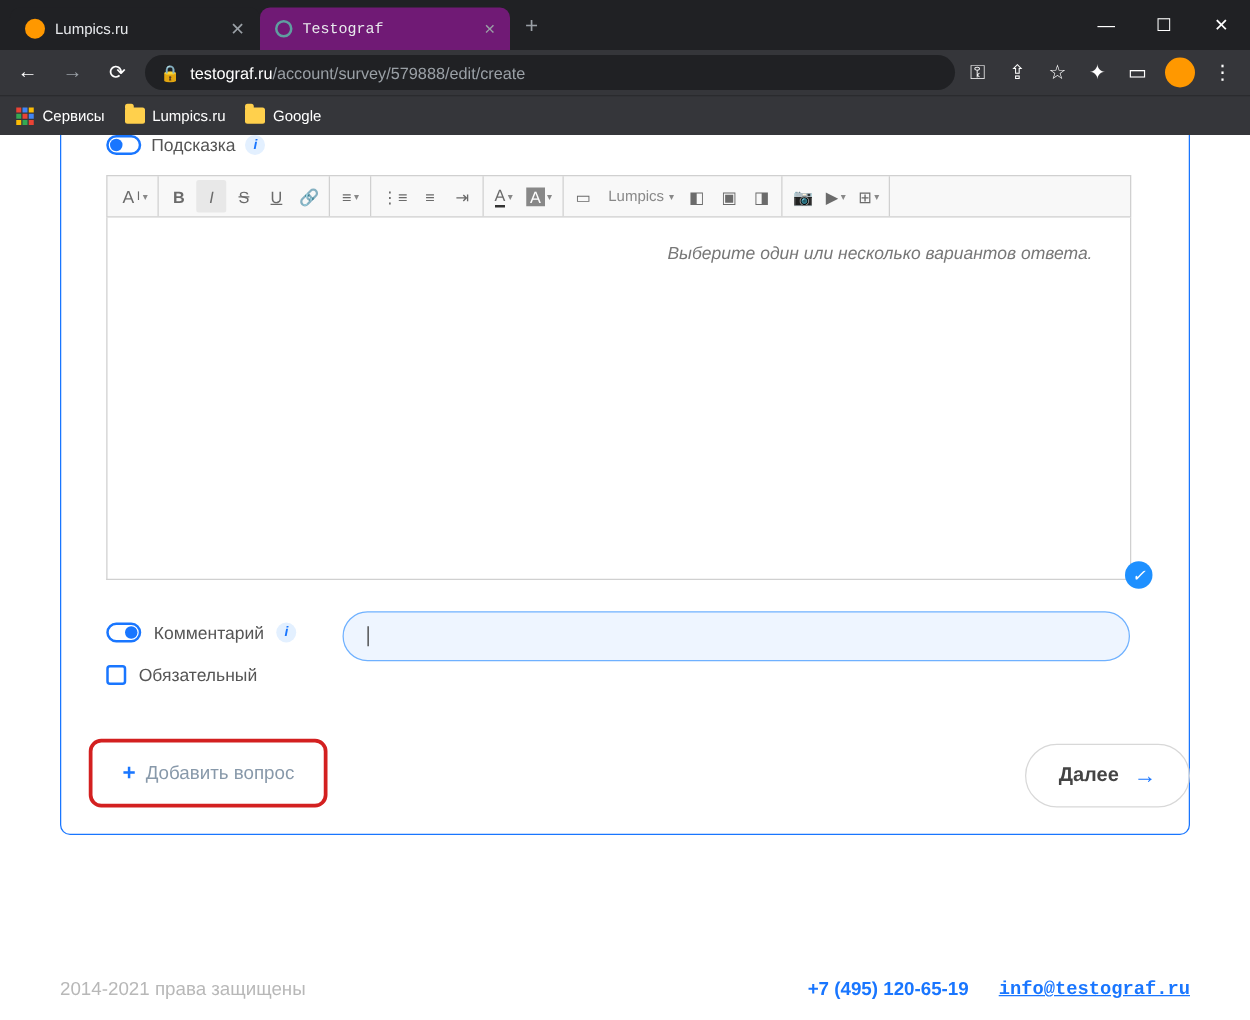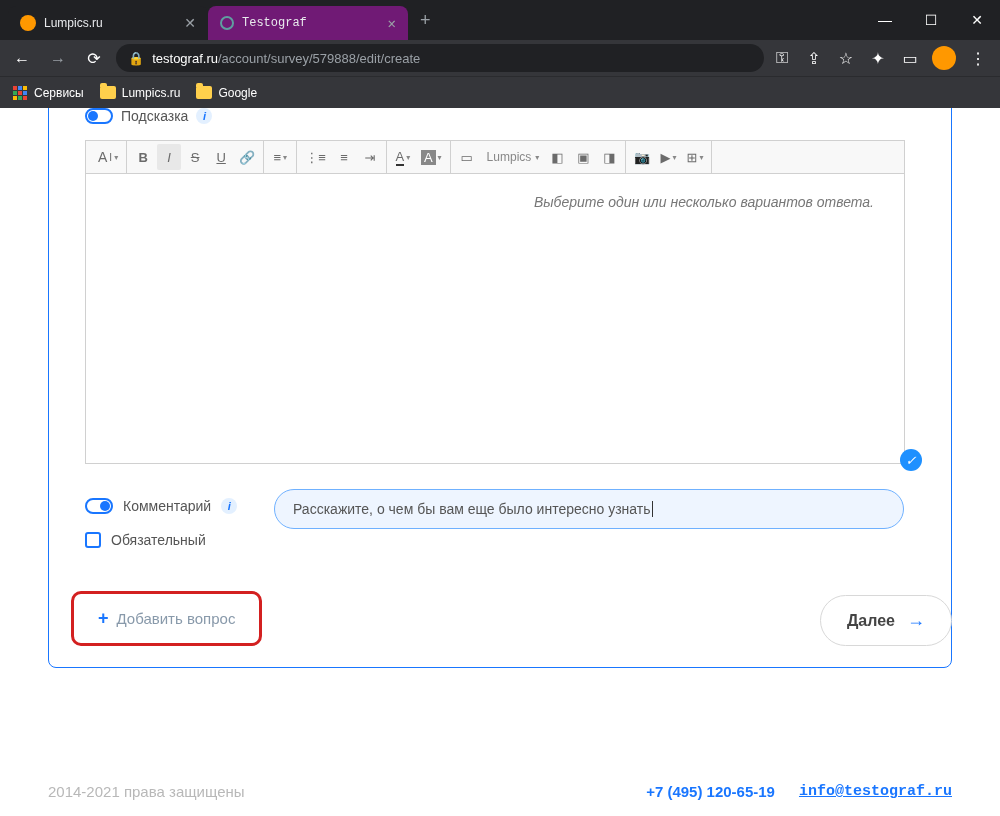--- a/index.html
+++ b/index.html
@@ -223,21 +223,20 @@
       <div class="check-badge">✓</div>
     </div>
   </div>
 
   <div class="comment-row" style="top:390px">
     <span class="toggle on"></span>
     <span class="toggle-label">Комментарий</span>
     <span class="info-icon">i</span>
   </div>
   <div class="comment-input" style="top:381px">
-    <span>Расскажите, о чем бы вам еще было интересно узнать</span>
       <span class="cursor"></span>
   </div>
 
   <div class="required-row" style="top:424px">
     <span class="checkbox"></span>
     <span class="toggle-label">Обязательный</span>
   </div>
 
   <div class="add-question" style="top:483px">
     <span class="add-plus">+</span>

